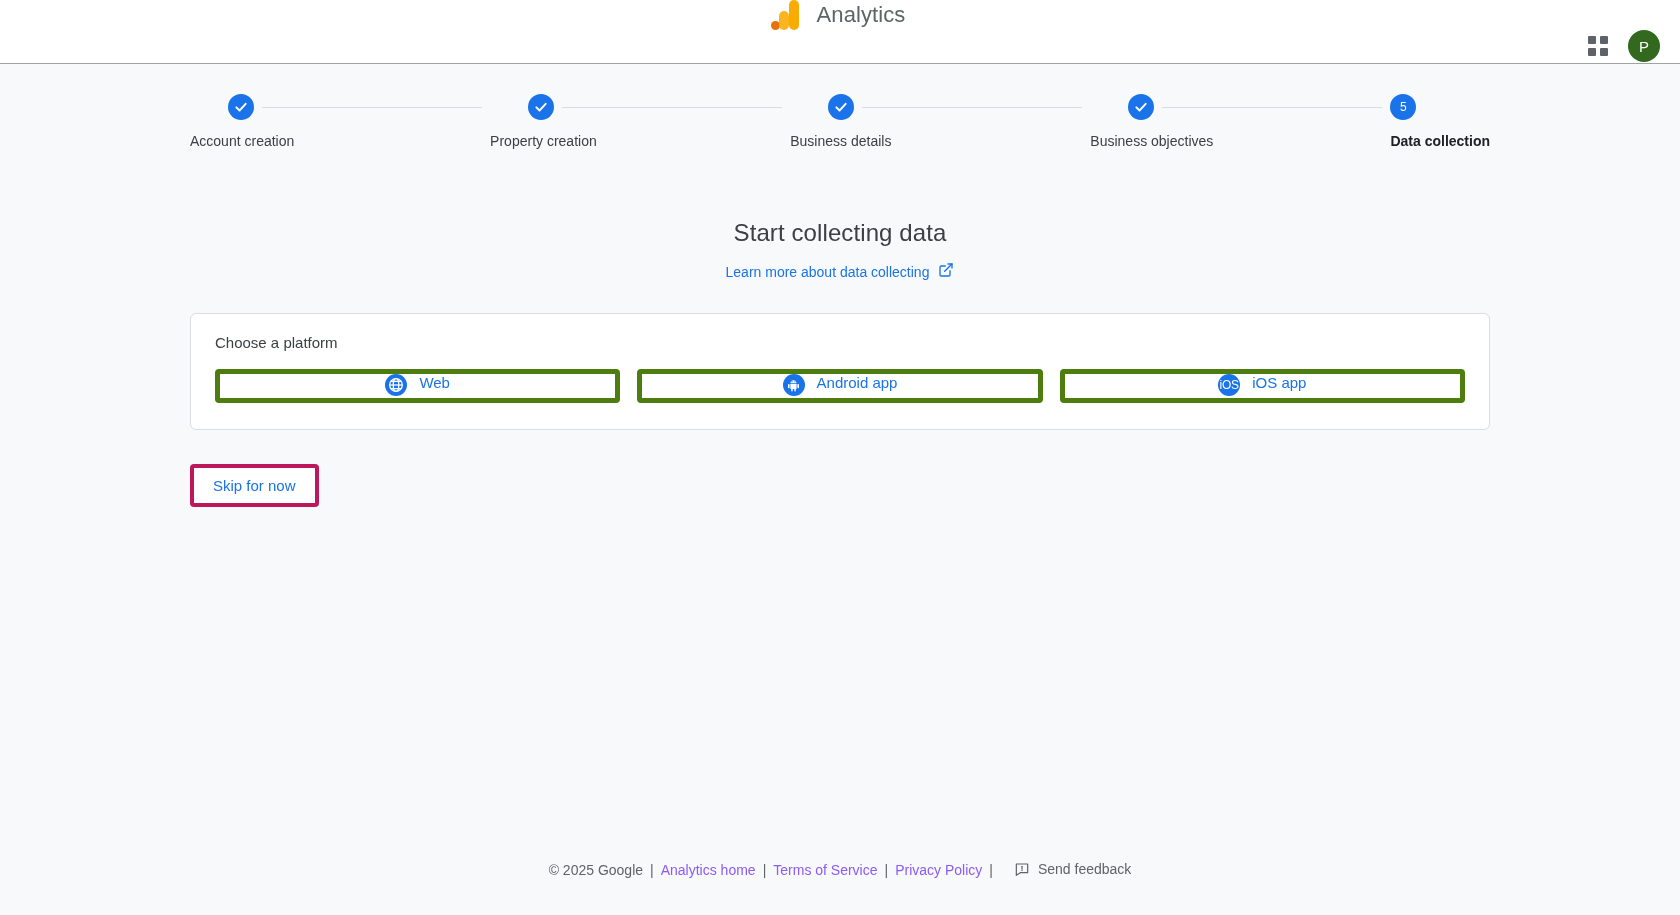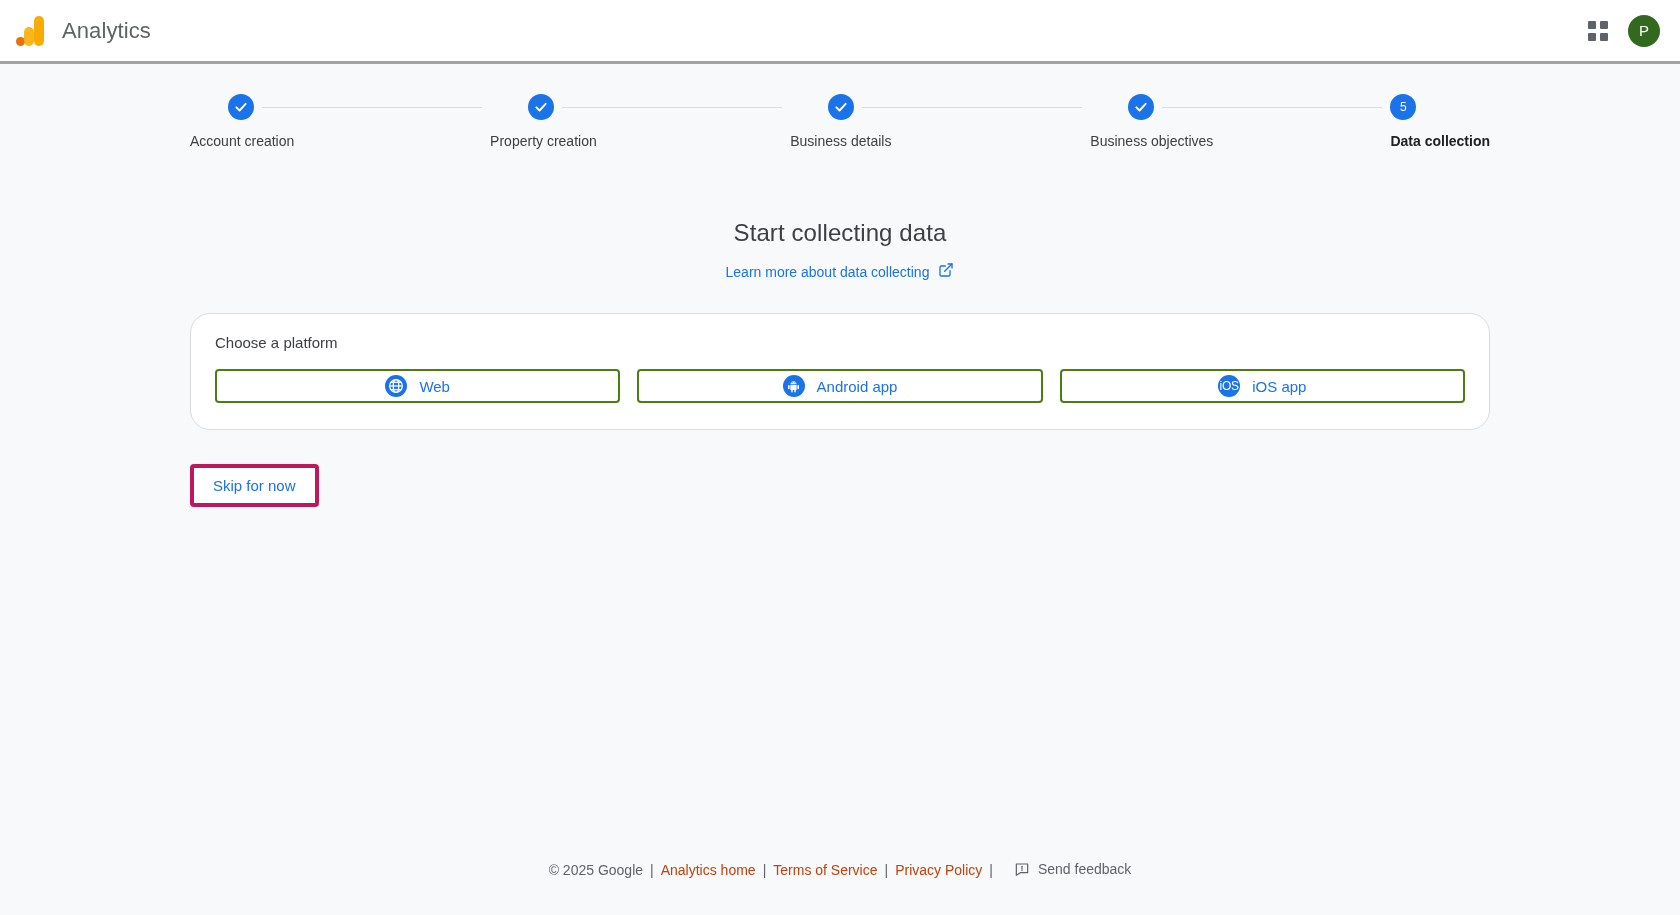--- a/index.html
+++ b/index.html
@@ -14,25 +14,26 @@
     font-family: "Liberation Sans", sans-serif;
     background: #f8f9fa;
     color: #3c4043;
     -webkit-font-smoothing: antialiased;
   }
 
   
   .topbar {
     height: 64px;
     background: #ffffff;
-    border-bottom: 3px solid #a3a3a3;
+    border-bottom: 1px solid #a3a3a3;
     display: flex;
     align-items: center;
     padding: 0 20px 0 16px;
     position: relative;
+    flex-direction: column;
   }
   .brand {
     display: flex;
     align-items: center;
     gap: 18px;
   }
   .ga-logo {
     width: 28px;
     height: 30px;
     position: relative;
@@ -190,40 +191,40 @@
     text-decoration: none;
     cursor: pointer;
   }
   .ext-icon { display: block; }
 
   
   .platform-card {
     margin: 32px 190px 0 190px;
     background: #ffffff;
     border: 1px solid #dadce0;
-    border-radius: 20px;
+    border-radius: 6px;
     padding: 20px 24px 26px 24px;
   }
   .platform-card-title {
     font-size: 15px;
     color: #3c4043;
     margin-bottom: 18px;
   }
   .platform-row {
     display: flex;
     gap: 17px;
   }
   .platform-btn {
     flex: 1;
     height: 34px;
     background: #fff;
-    border: 2px solid #4d7c0f;
+    border: 5px solid #4d7c0f;
     border-radius: 4px;
     display: flex;
-    align-items: center;
+    align-items: flex-start;
     justify-content: center;
     gap: 12px;
     cursor: pointer;
     font-family: inherit;
     font-size: 15px;
     color: #1a73e8;
   }
   .platform-icon {
     width: 22px;
     height: 22px;
@@ -263,21 +264,21 @@
     bottom: 8px;
     height: 74px;
     display: flex;
     align-items: center;
     justify-content: center;
     font-size: 14px;
     color: #5f6368;
     gap: 0;
   }
   .footer a {
-    color: #c2410c;
+    color: #8b5cf6;
     text-decoration: none;
     cursor: pointer;
     text-align: right;
   }
   .footer .sep {
     margin: 0 7px;
     color: #5f6368;
   }
   .feedback {
     display: inline-flex;

